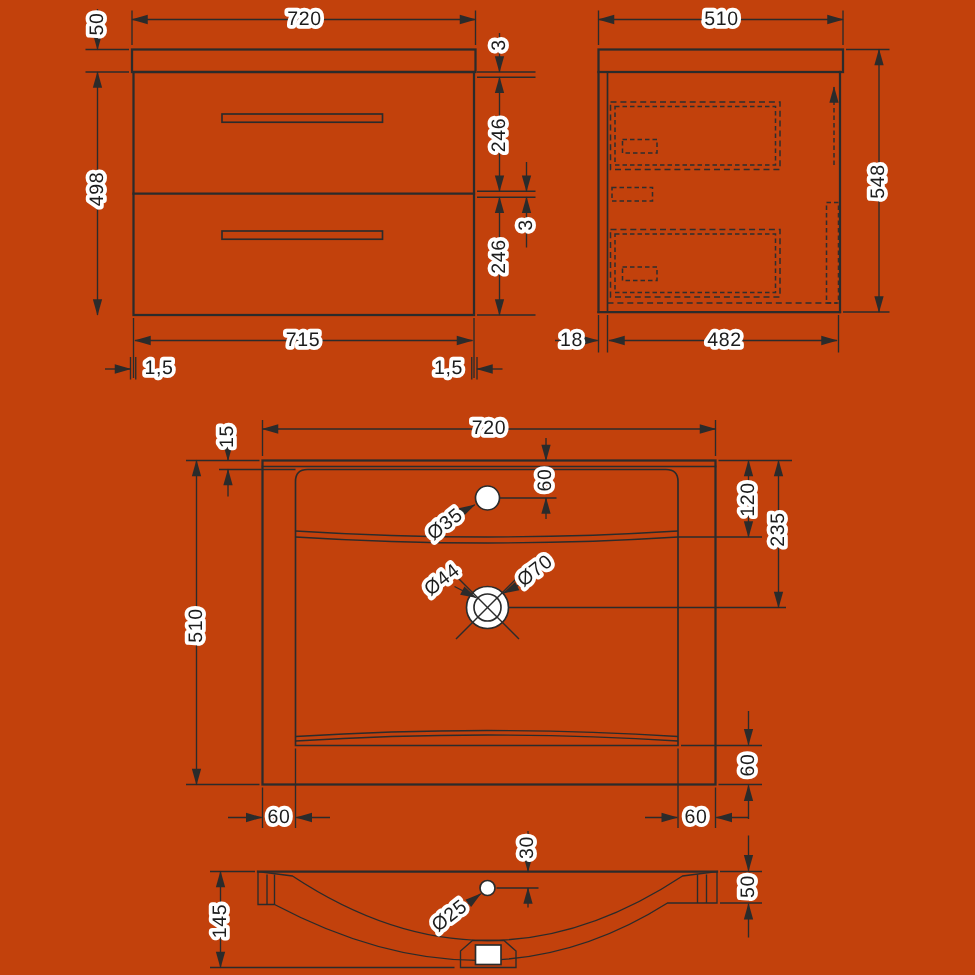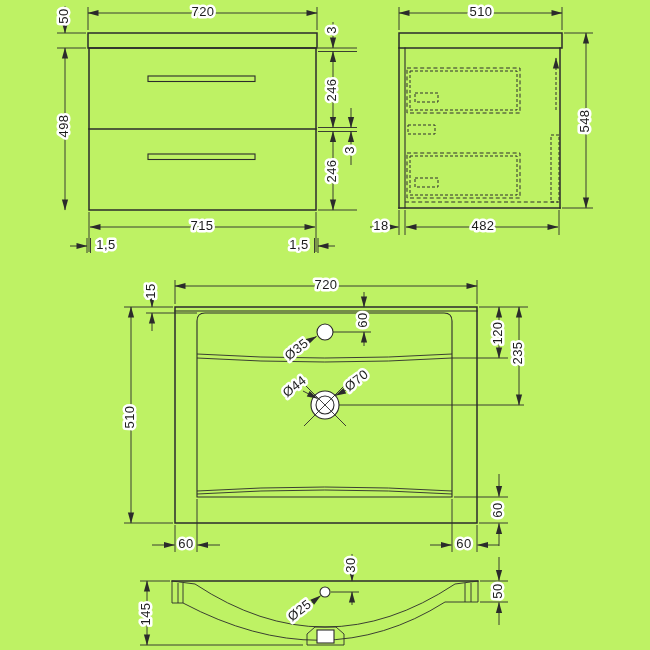--- a/index.html
+++ b/index.html
@@ -1,17 +1,17 @@
 <!DOCTYPE html>
 <html><head>
 <meta charset="utf-8">
 <style>
   html,body{margin:0;padding:0;background:#ffffff;}
   body{width:650px;height:650px;font-family:"Liberation Sans",sans-serif;}
-  #stage{width:650px;height:650px;background:#bef264;}
+  #stage{width:650px;height:650px;background:#c2410c;}
   svg{display:block;}
   .ln{stroke:#2b2b2b;stroke-width:1.5;fill:none;stroke-linecap:square;}
   .md{stroke:#2b2b2b;stroke-width:1.1;fill:none;stroke-linecap:square;}
   .tn{stroke:#2b2b2b;stroke-width:0.9;fill:none;stroke-linecap:butt;}
   .hd{stroke:#2e2e2e;stroke-width:1;fill:none;stroke-dasharray:4 2.6;}
   .hv{stroke:#2e2e2e;stroke-width:1;fill:none;stroke-dasharray:3 2;}
   .wh{fill:#ffffff;}
   .d{font:13px "Liberation Sans",sans-serif;fill:#1c1c1c;text-anchor:middle;
      dominant-baseline:middle;paint-order:stroke;stroke:#ffffff;stroke-width:5px;
      stroke-linejoin:round;letter-spacing:0.4px;}

